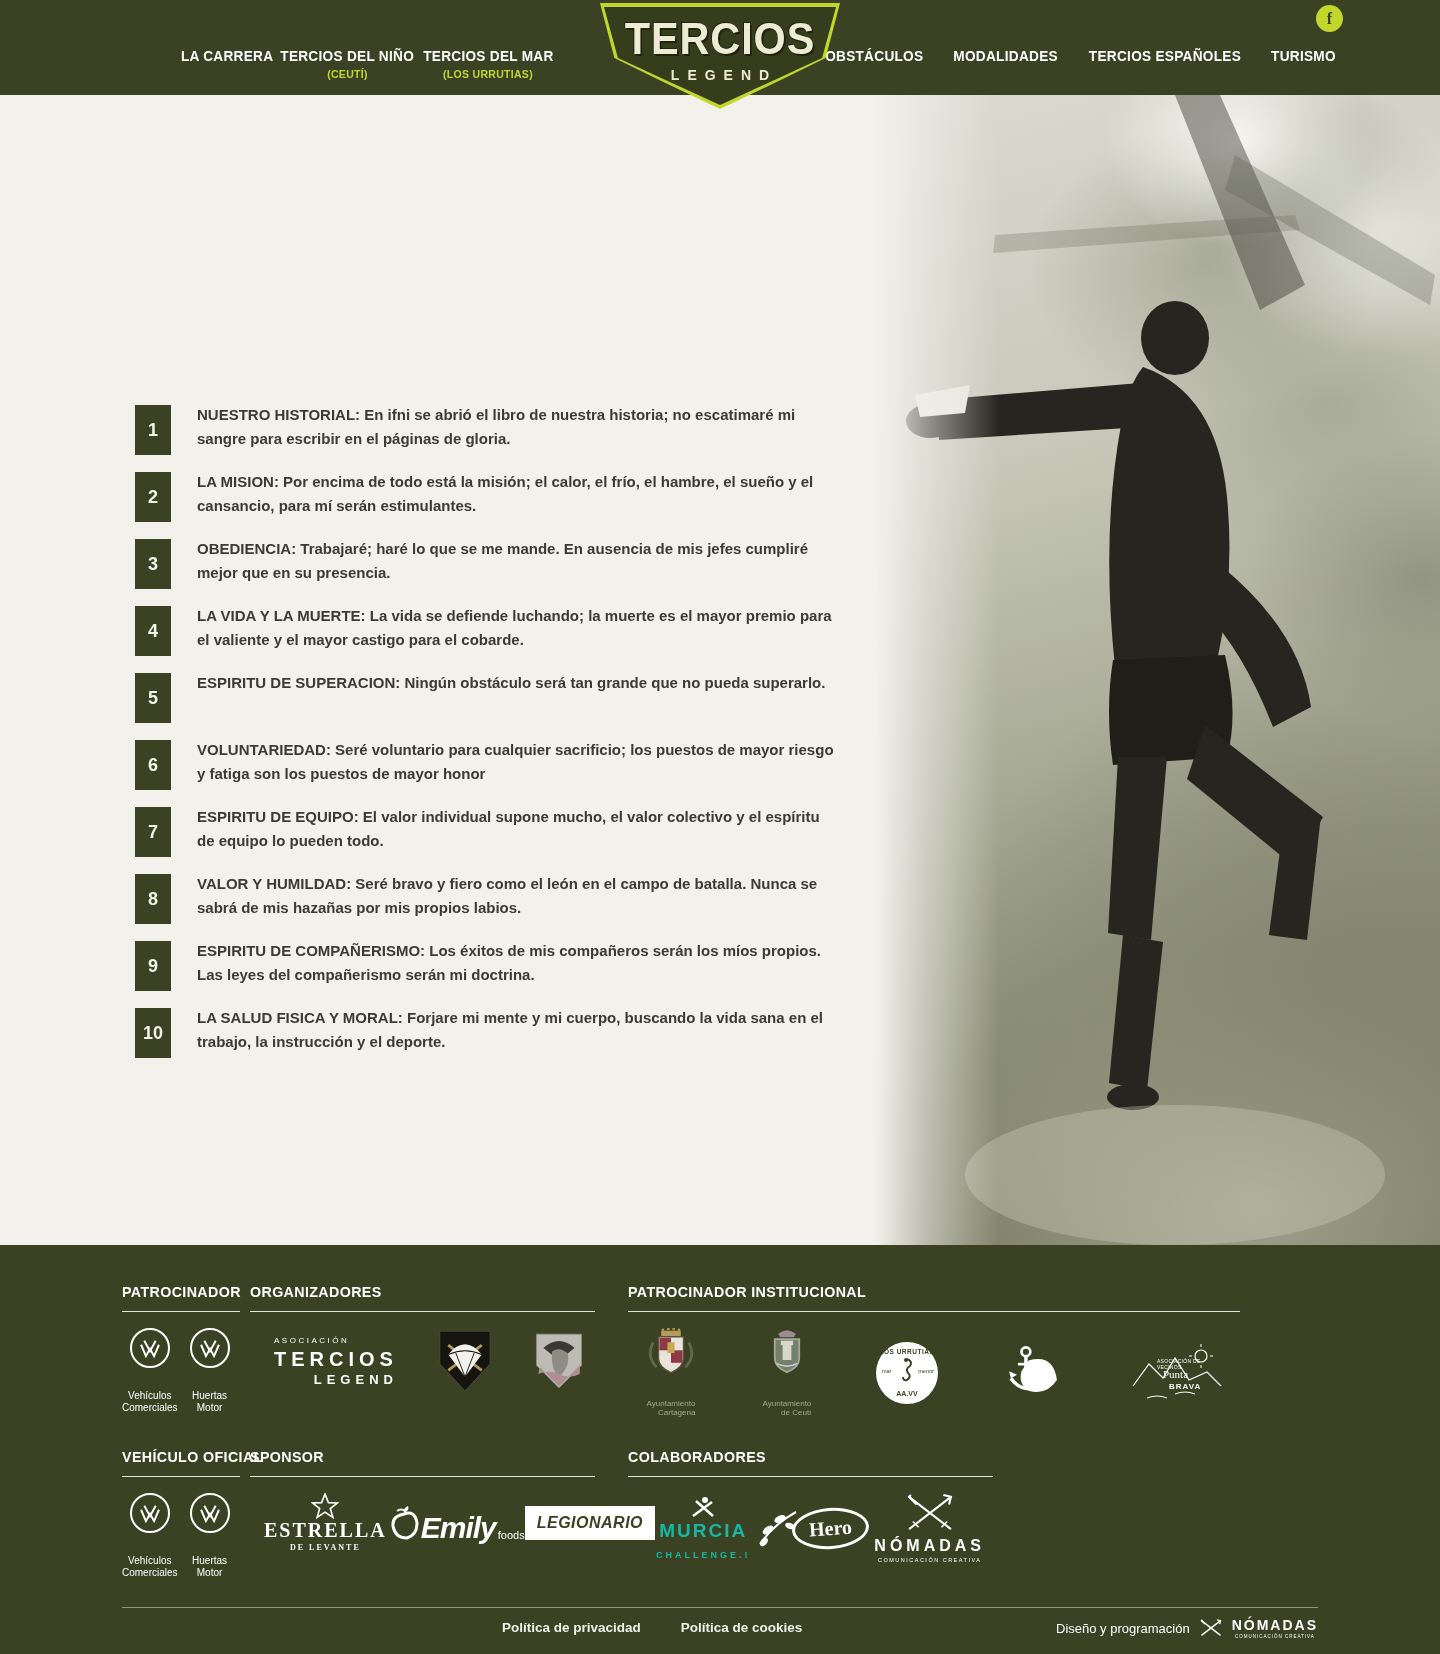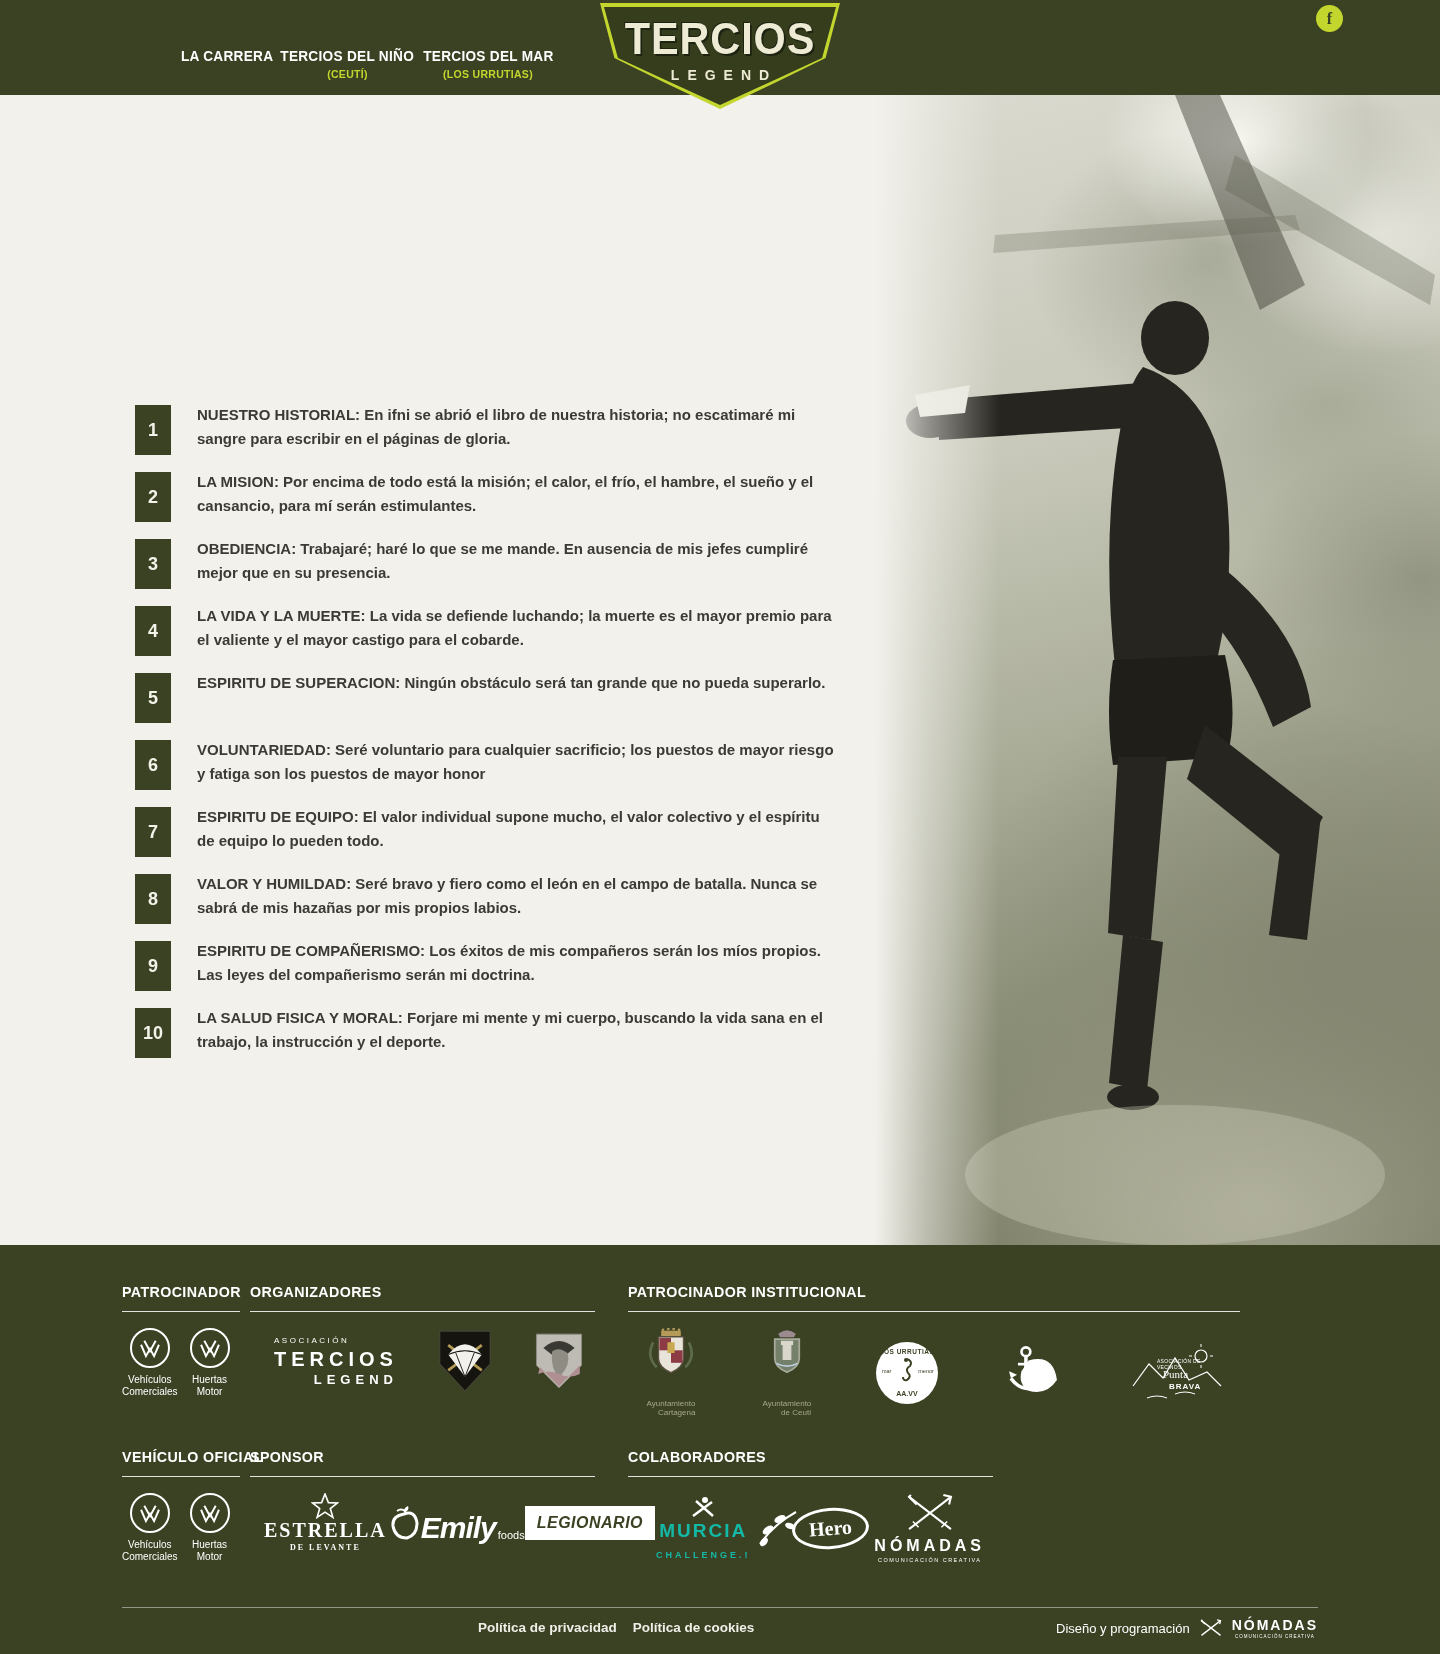--- a/index.html
+++ b/index.html
@@ -54,21 +54,21 @@
   .footer { position:absolute; left:0; top:1245px; width:100%; height:409px; background:#3a4223; z-index:4; }
   .fcol { position:absolute; }
   .fhead { color:#fff; font-weight:700; font-size:15px; letter-spacing:.4px; transform:scaleX(.95); transform-origin:left; white-space:nowrap; }
   .fline { border-bottom:1px solid rgba(255,255,255,.85); margin-top:11px; }
   .fband { display:flex; align-items:center; margin-top:16px; }
   .sb { justify-content:space-between; }
 
   .vwpair { display:flex; gap:12px; }
   .vwlogo { display:flex; flex-direction:column; align-items:center; cursor:pointer; }
   .vwcircle { width:40px; height:40px; border:2.5px solid #fff; border-radius:50%; display:flex; align-items:center; justify-content:center; }
-  .vwcap { margin-top:6px; color:#fff; font-size:10px; line-height:12px; text-align:center; white-space:nowrap; }
+  .vwcap { margin-top:22px; color:#fff; font-size:10px; line-height:12px; text-align:center; white-space:nowrap; }
 
   .asoc { display:flex; flex-direction:column; color:#fff; cursor:pointer; }
   .asoc .a1 { font-size:8px; letter-spacing:2.5px; margin-bottom:3px; }
   .asoc .a2 { font-size:20px; font-weight:700; letter-spacing:5px; }
   .asoc .a3 { font-size:13px; font-weight:700; letter-spacing:5px; align-self:flex-end; margin-top:1px; }
 
   .caplogo { display:flex; flex-direction:column; align-items:center; cursor:pointer; }
   .caplogo .cap { margin-top:21px; font-size:8px; line-height:9px; text-align:right; color:#a8a78f; }
 
   .urru { width:62px; height:62px; background:#fff; border-radius:50%; position:relative; color:#3a4223; cursor:pointer; flex:0 0 auto; }
@@ -94,21 +94,21 @@
   .murcia .mc1 { font-size:19px; font-weight:700; letter-spacing:2px; margin-top:2px; }
   .murcia .mc2 { font-size:9px; letter-spacing:3px; margin-top:8px;font-weight:bold; }
   .herologo { display:flex; align-items:center; color:#fff; cursor:pointer; }
   .herooval { border:3px solid #fff; border-radius:50%; padding:6px 14px; font-weight:700; font-size:20px; font-family:"Liberation Serif", serif; transform:rotate(-4deg); margin-left:-8px; }
   .nomadas { display:flex; flex-direction:column; align-items:center; color:#fff; cursor:pointer; }
   .nomadas .n1 { font-size:16px; font-weight:700; letter-spacing:4px; margin-top:4px; }
   .nomadas .n2 { font-size:5.5px; letter-spacing:1.5px; margin-top:2px; }
 
   .fsep { position:absolute; left:122px; right:122px; top:362px; border-top:1px solid rgba(255,255,255,.45); }
   .legal { position:absolute; left:478px; top:375px; display:flex; gap:16px; }
-  .legal a { color:#f0efe8; font-size:13.5px; font-weight:700; text-decoration:none; cursor:pointer; }
+  .legal a { color:#f0efe8; font-size:13.5px; font-weight:700; text-decoration:none; cursor:pointer;margin-left:24px; }
   .credit { position:absolute; left:1056px; top:372px; display:flex; align-items:center; gap:8px; color:#fff; }
   .credit .ct { font-size:13px; }
   .credit .cb { display:flex; flex-direction:column; align-items:center; }
   .credit .cb1 { font-size:14px; font-weight:700; letter-spacing:2px; }
   .credit .cb2 { font-size:4.5px; letter-spacing:1px; margin-top:1px; }
 </style>
 </head>
 <body>
 
 <div class="page">
@@ -142,20 +142,34 @@
       </div>
       <div class="nitem">
         <span class="nlabel">TERCIOS DEL NIÑO</span>
         <span class="nsub">(CEUTÍ)</span>
       </div>
       <div class="nitem">
         <span class="nlabel">TERCIOS DEL MAR</span>
         <span class="nsub">(LOS URRUTIAS)</span>
       </div>
     </div>
+    <div class="nav nav-right">
+      <div class="nitem">
+        <span class="nlabel">OBSTÁCULOS</span>
+      </div>
+      <div class="nitem">
+        <span class="nlabel">MODALIDADES</span>
+      </div>
+      <div class="nitem">
+        <span class="nlabel">TERCIOS ESPAÑOLES</span>
+      </div>
+      <div class="nitem">
+        <span class="nlabel">TURISMO</span>
+      </div>
+    </div>
   </div>
 
   <div class="fb">
       <span>f</span>
     </div>
 
   <div class="logo">
     <div class="outer"></div>
     <div class="inner"></div>
     <div class="t1">TERCIOS</div>

